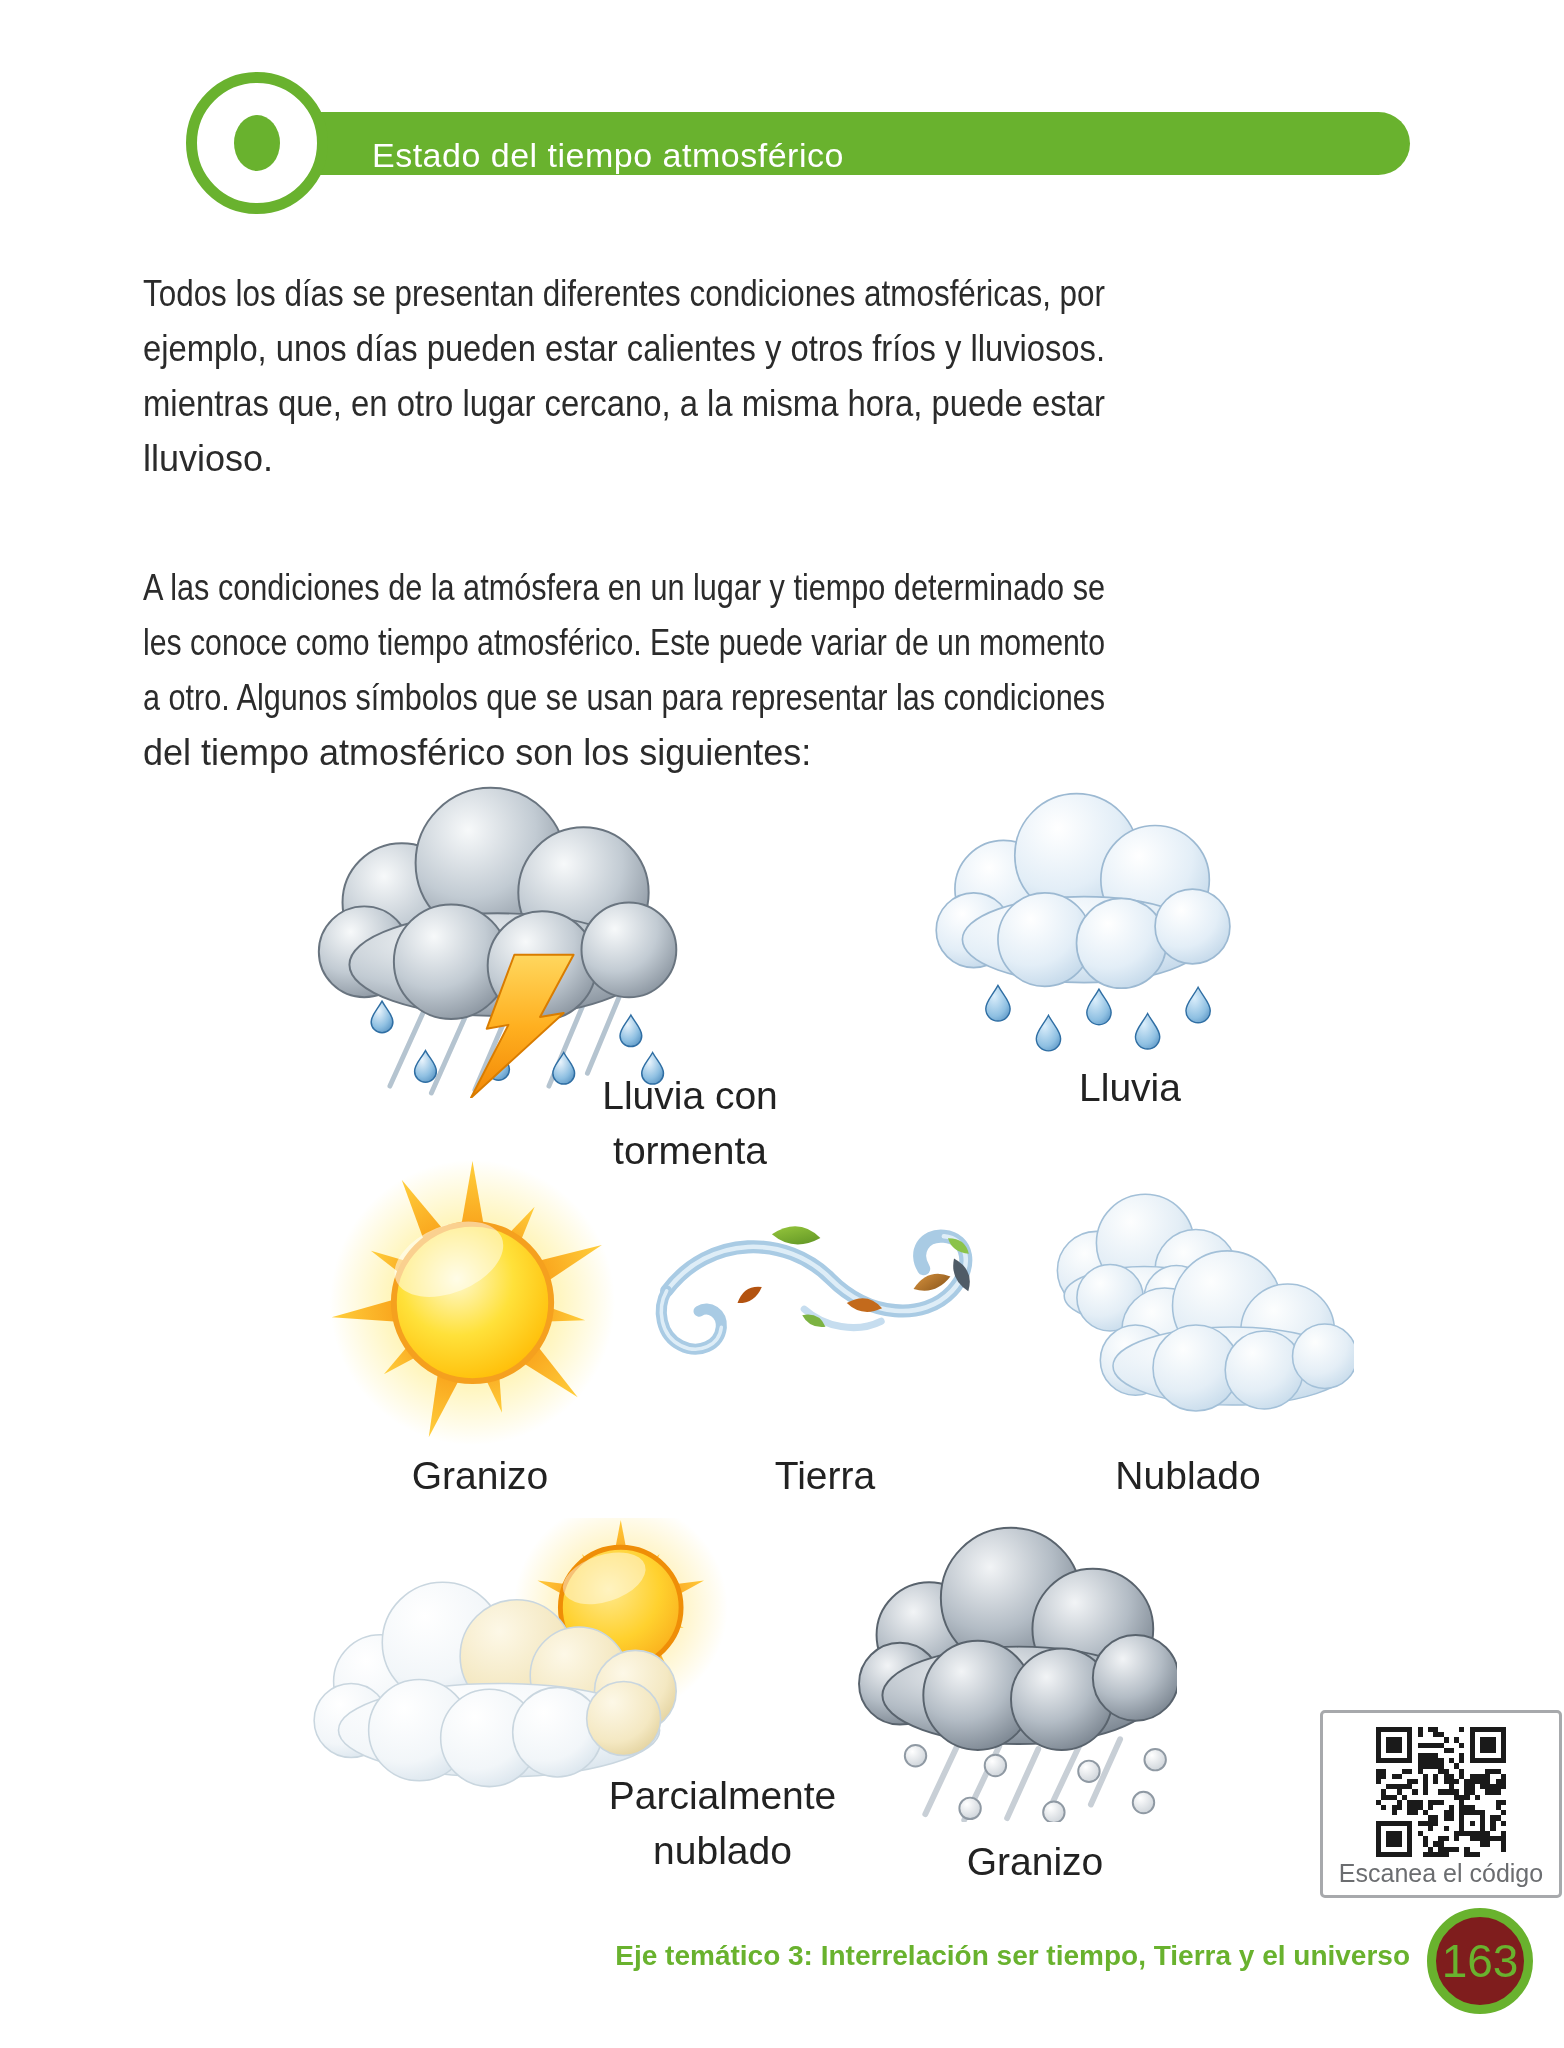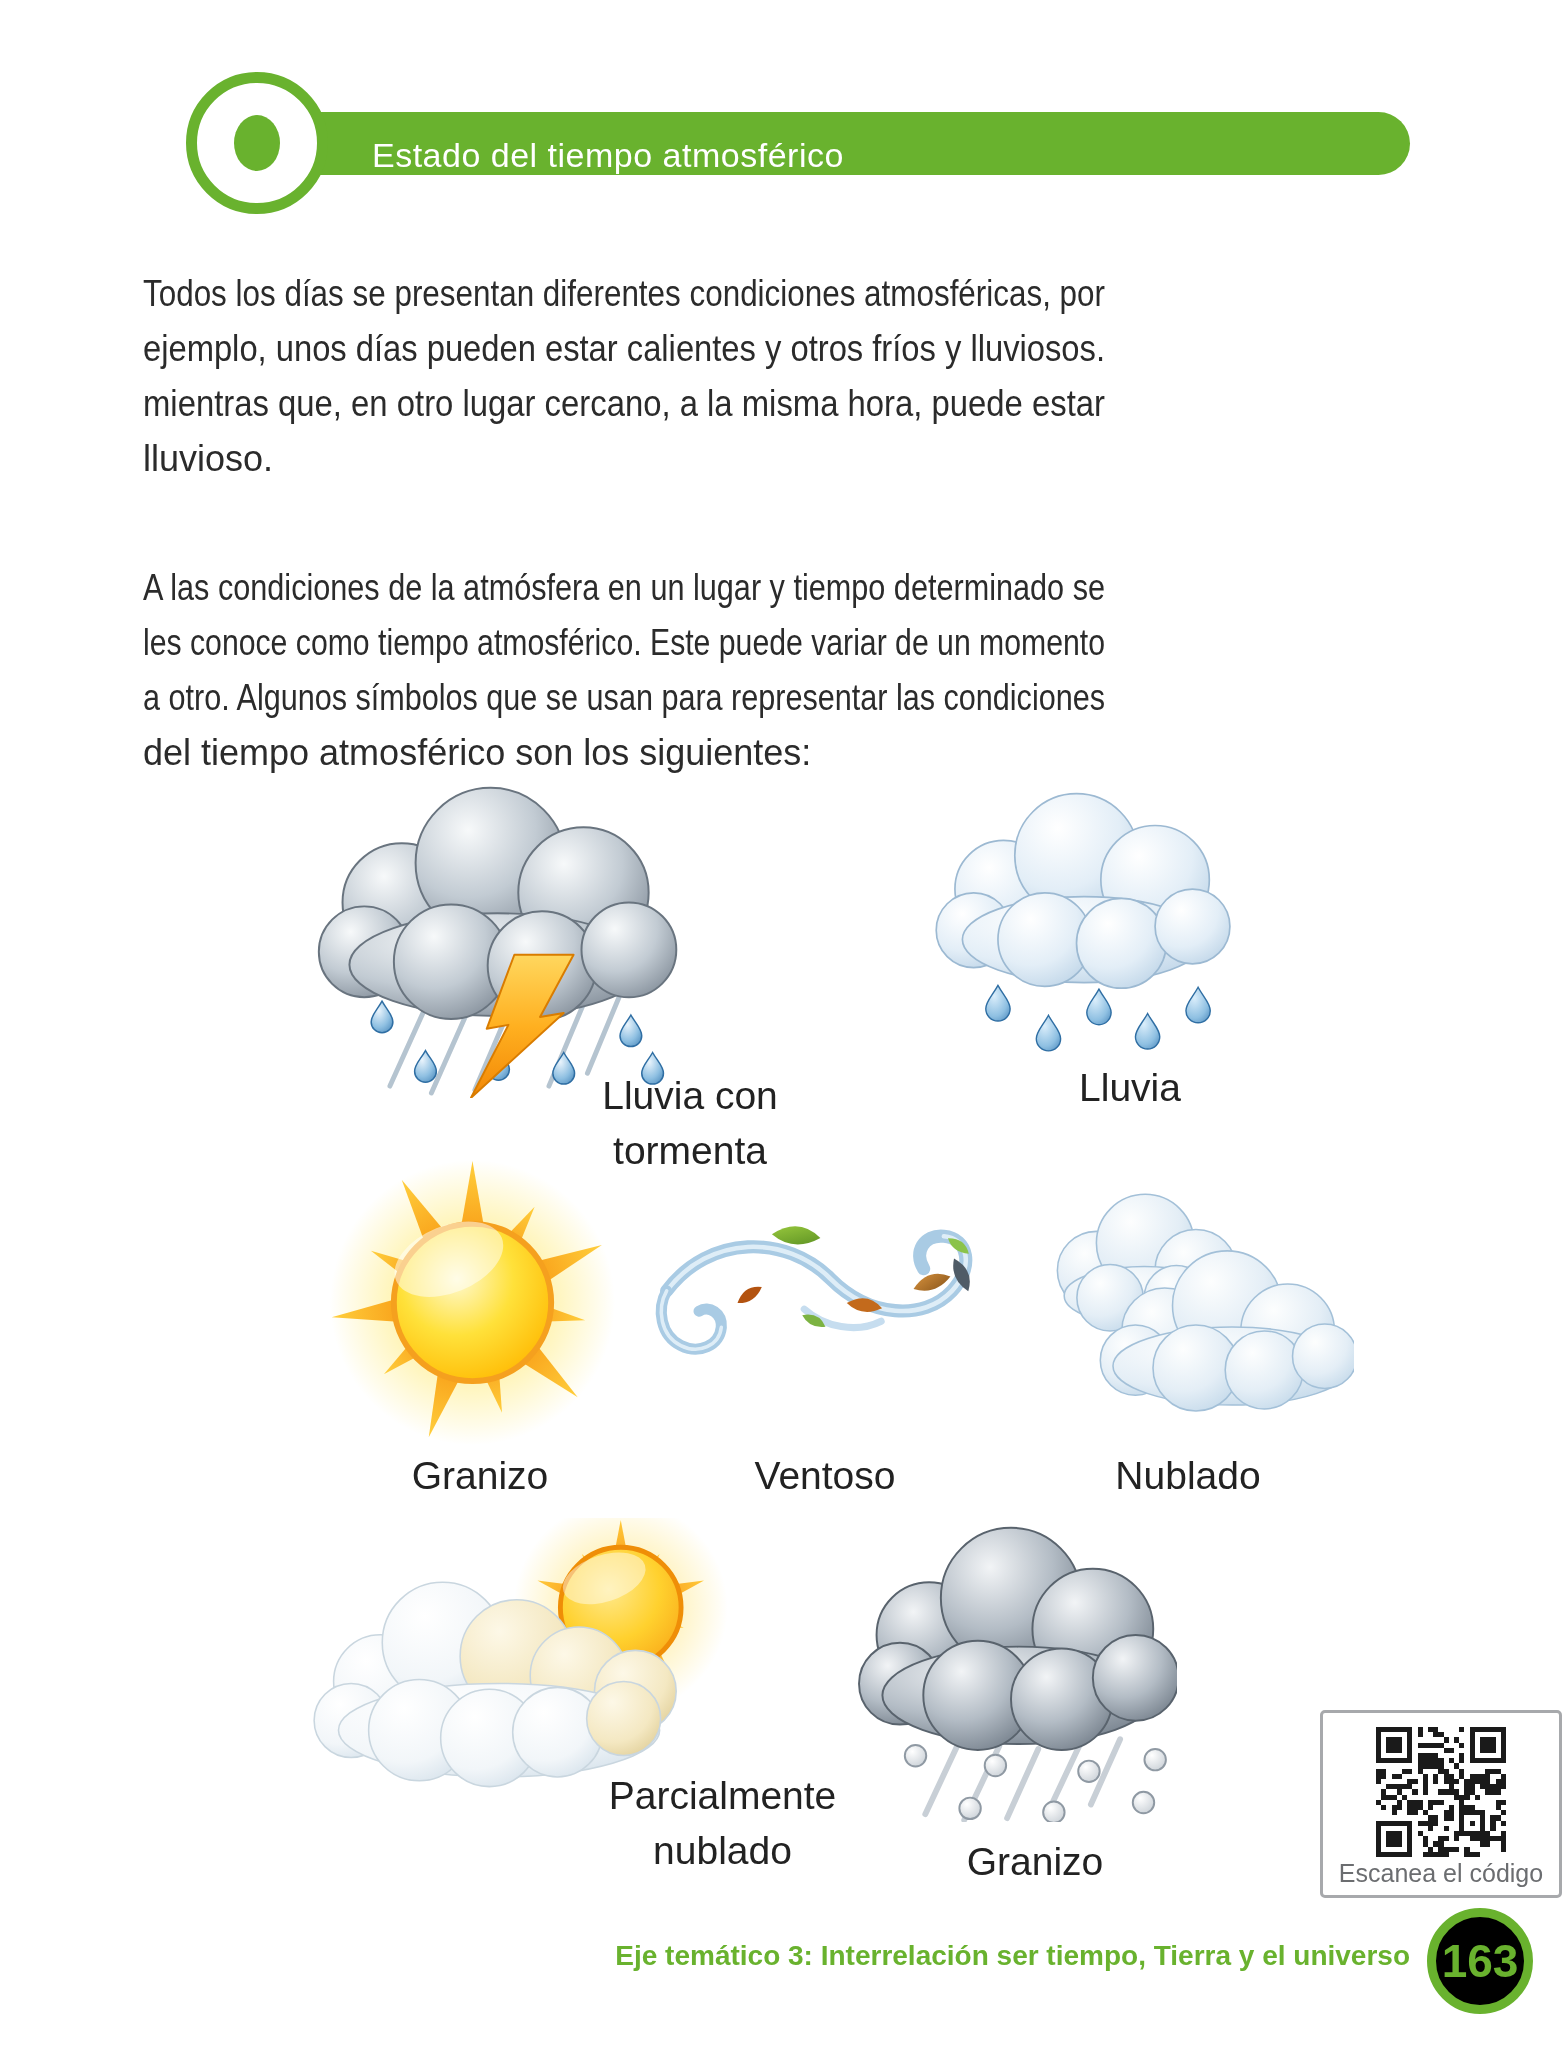--- a/index.html
+++ b/index.html
@@ -53,23 +53,23 @@
     position:absolute; left:0; right:0; top:146px; text-align:center;
     font-size:25px; color:#6b6d70;
   }
   
   .footer-text {
     position:absolute; left:520px; top:1940px; width:890px; text-align:right;
     font-size:28px; font-weight:bold; color:#69b22e;
   }
   .page-badge {
     position:absolute; left:1427px; top:1908px; width:106px; height:106px;
-    border:9px solid #69b22e; border-radius:50%; background:#000000;
+    border:9px solid #69b22e; border-radius:50%; background:#7f1d1d;
     display:flex; align-items:center; justify-content:center;
-    font-size:46px; font-weight:bold; color:#69b22e;
+    font-size:46px; font-weight:normal; color:#69b22e;
   }
 </style>
 </head>
 <body>
 
 <div class="page">
 
   <div class="banner">
     <div class="banner-title">Estado del tiempo atmosférico</div>
   </div>
@@ -235,21 +235,21 @@
       <path d="M150,96 C170,114 202,120 226,108" fill="none" stroke="#c6ddef" stroke-width="7" stroke-linecap="round"></path>
       <use href="#leaf" transform="translate(118,22) rotate(8) scale(1.5)" fill="url(#leafg)"></use>
       <use href="#leaf" transform="translate(148,102) rotate(30) scale(0.8)" fill="#7cb342"></use>
       <use href="#leaf" transform="translate(292,26) rotate(40) scale(0.8)" fill="#8bc34a"></use>
       <use href="#leaf" transform="translate(192,90) rotate(12) scale(1.1)" fill="#c36a1c"></use>
       <use href="#leaf" transform="translate(258,76) rotate(-15) scale(1.2)" fill="url(#leafo)"></use>
       <use href="#leaf" transform="translate(298,46) rotate(70) scale(1.1)" fill="#4f5b66"></use>
       <use href="#leaf" transform="translate(84,90) rotate(-30) scale(0.9)" fill="#b35310"></use>
     </svg>
   </div>
-  <div class="sym-label" style="left:700px;top:1448px;width:250px">Ventoso</div>
+  <div class="sym-label" style="left:700px;top:1448px;width:250px">Tierra</div>
 
   <div class="icon" style="left:1032px;top:1192px;width:322px;height:230px">
     <svg viewBox="0 0 330 235">
       <defs>
         <radialGradient id="ng" cx="0.35" cy="0.28" r="0.9">
           <stop offset="0" stop-color="#fdfefe"></stop>
             <stop offset="0.55" stop-color="#e4eef6"></stop>
             <stop offset="1" stop-color="#bcd4e7"></stop>
         </radialGradient>
       </defs>

